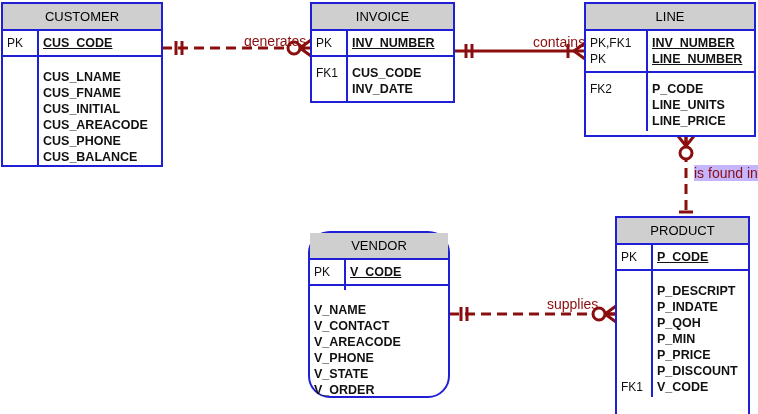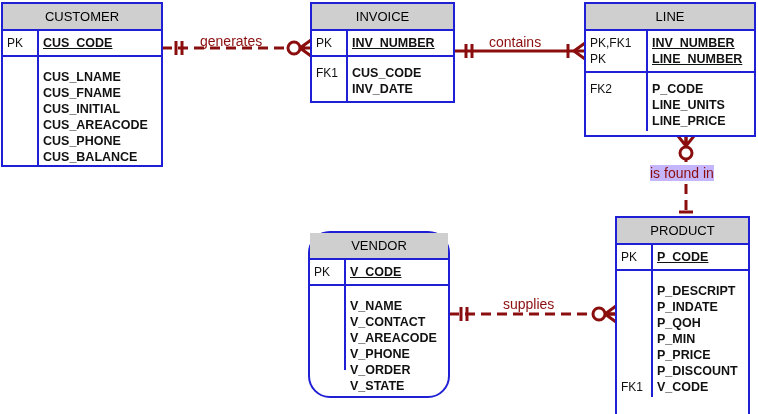--- a/index.html
+++ b/index.html
@@ -6,21 +6,21 @@
   body{width:758px;height:414px;position:relative;overflow:hidden;font-family:"Liberation Sans",sans-serif;}
   .entity{position:absolute;border:2px solid #1f1fd6;background:#fff;box-sizing:border-box;}
   .ent-title{background:#cfcfcf;border-bottom:2px solid #1f1fd6;text-align:center;font-size:13px;color:#000000;height:25px;line-height:25px;}
   .row{display:flex;border-bottom:2px solid #1f1fd6;}
   .row:last-child{border-bottom:none;}
   .keycol{width:30px;border-right:2px solid #1f1fd6;font-weight:normal;font-size:12px;color:#111;padding:4px 0 0 4px;box-sizing:content-box;}
   .attrcol{flex:1;font-weight:bold;font-size:12.5px;color:#111;padding:4px 0 4px 4px;}
   .attrcol div,.keycol div{height:16px;line-height:16px;white-space:nowrap;}
   .pkattr{text-decoration:underline;}
   svg.links{position:absolute;left:0;top:0;}
-  .rel-label{position:absolute;color:#8b0e0e;font-size:14px;}
+  .rel-label{position:absolute;color:#8b0e0e;font-size:14px;margin-left:44px;}
 </style>
 </head>
 <body>
 
 <svg class="links" width="758" height="414">
   <g stroke="#8b0e0e" stroke-width="3" fill="none">
 
     <line x1="162" y1="48" x2="300" y2="48" stroke-dasharray="10,6"></line>
     <line x1="176" y1="41" x2="176" y2="55"></line>
     <line x1="182" y1="41" x2="182" y2="55"></line>
@@ -123,29 +123,29 @@
 <div class="entity" style="left:308px;top:231px;width:142px;height:167px;border-radius:22px;">
   <div class="ent-title">VENDOR</div>
   <div class="row">
     <div class="keycol">
         <div>PK</div>
       </div>
     <div class="attrcol">
         <div class="pkattr">V_CODE</div>
       </div>
   </div>
-  <div class="row" style="height:84px;">
+  <div class="row" style="height:84px;flex-direction:column;">
     <div class="keycol"></div>
     <div class="attrcol" style="padding-top:12px;">
       <div>V_NAME</div>
         <div>V_CONTACT</div>
         <div>V_AREACODE</div>
         <div>V_PHONE</div>
+        <div>V_STATE</div>
         <div>V_ORDER</div>
-        <div>V_STATE</div>
     </div>
   </div>
 </div>
 
 <div class="entity" style="left:615px;top:216px;width:135px;height:217px;">
   <div class="ent-title">PRODUCT</div>
   <div class="row">
     <div class="keycol">
         <div>PK</div>
       </div>

